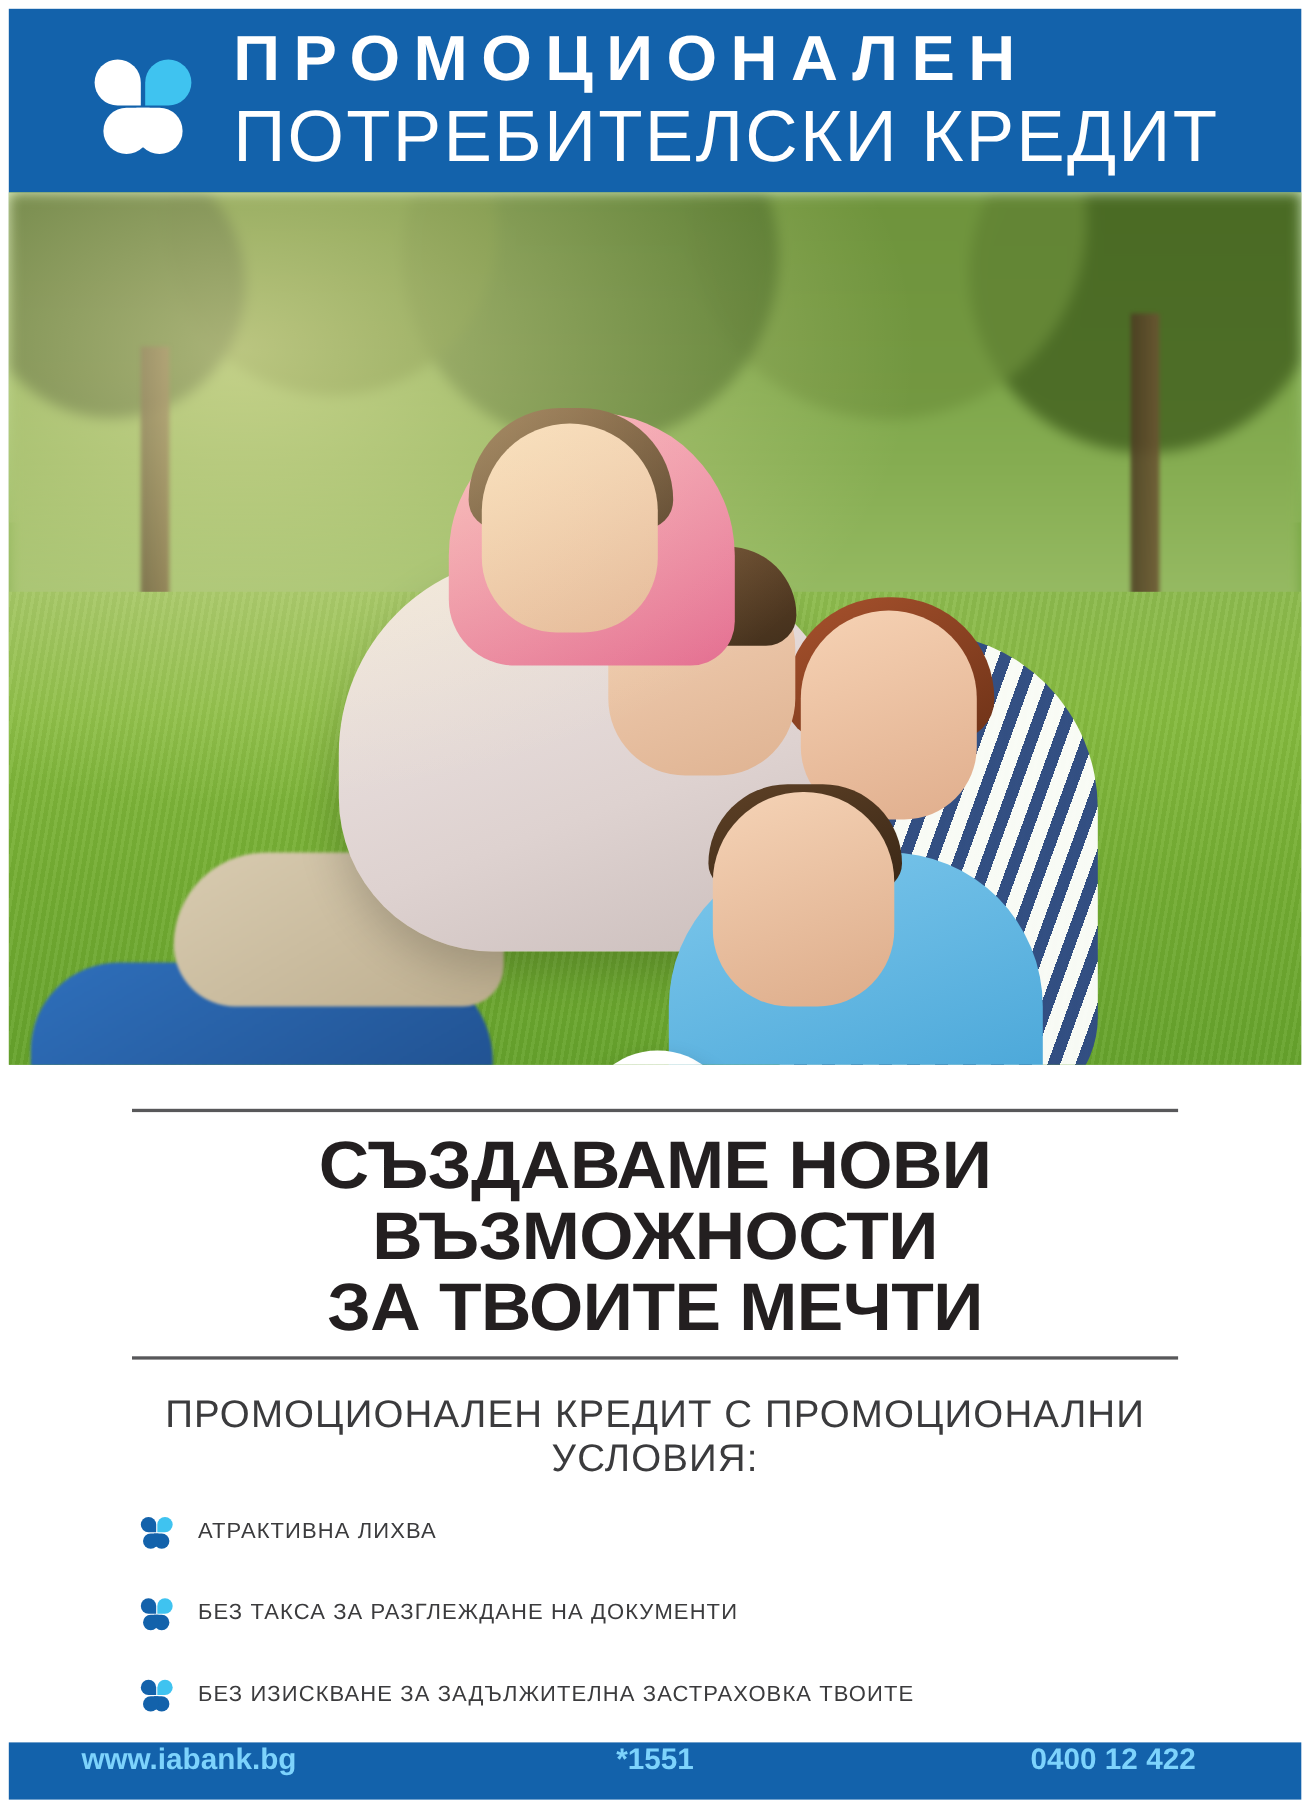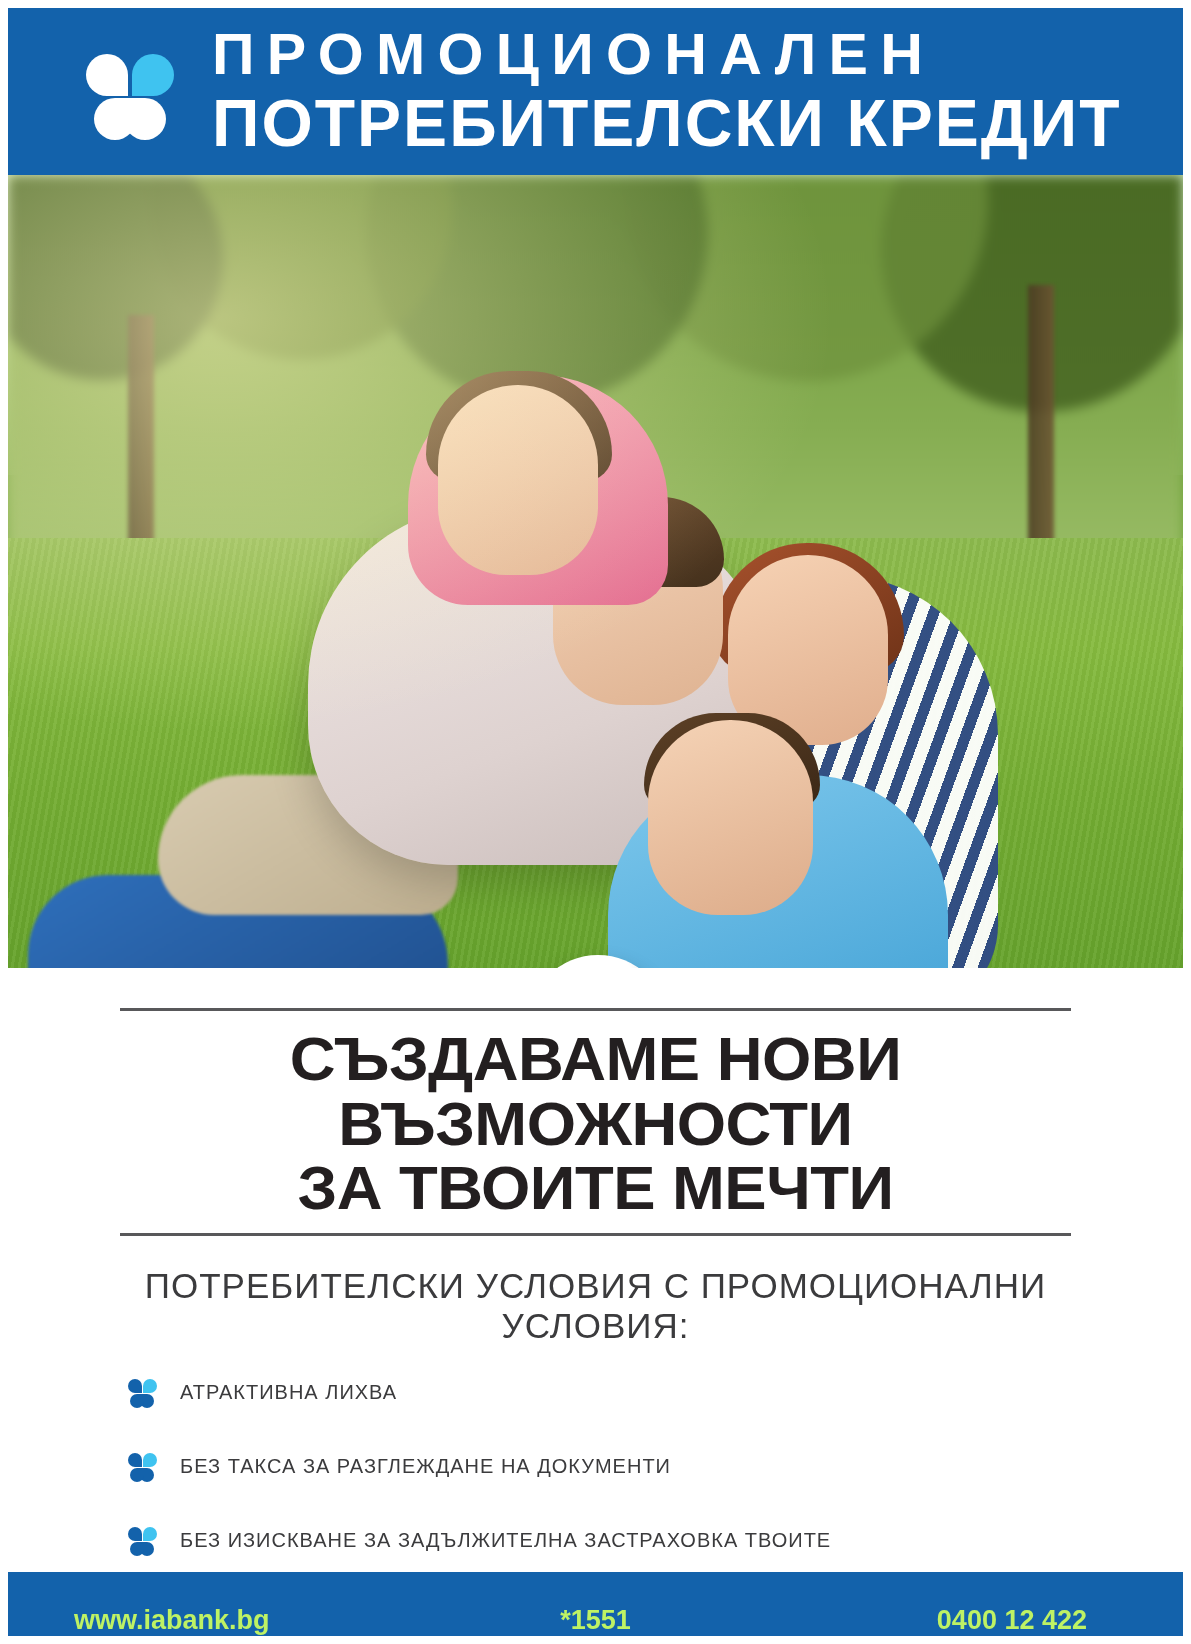--- a/index.html
+++ b/index.html
@@ -76,21 +76,21 @@
     font-size: 58px;
     font-weight: bold;
     letter-spacing: 12px;
     line-height: 1.0;
     font-family: "Liberation Sans", sans-serif;
     transform: scaleX(1.02);
     transform-origin: left center;
   }
   .header-line2 {
     font-size: 66px;
-    font-weight: bold;
+    font-weight: normal;
     letter-spacing: 2px;
     line-height: 1.05;
     margin-top: 6px;
     font-family: "Liberation Sans", sans-serif;
   }
 
   
   .hero {
     position: relative;
     height: 793px;
@@ -318,25 +318,25 @@
   .bullet-text {
     color: #3b3b3d;
     font-size: 20px;
     letter-spacing: 1px;
   }
 
   
   .footer {
     position: absolute;
     left: 8px; right: 8px; bottom: 8px;
-    height: 64px;
+    height: 52px;
     background: #1362ab;
-    color: #bef264;
+    color: #7dd3fc;
     display: flex;
-    align-items: flex-end;
+    align-items: flex-start;
     font-weight: bold;
     font-size: 27px;
   }
   .footer-left { flex: 0 0 34%; padding-left: 66px; box-sizing: border-box; }
   .footer-mid { flex: 0 0 32%; text-align: center; }
   .footer-right { flex: 1 1 auto; text-align: right; padding-right: 96px; box-sizing: border-box; }
 </style>
 </head>
 <body>
 
@@ -384,21 +384,21 @@
   <div class="content">
     <div class="rule"></div>
 
     <div class="headline">
       <div>СЪЗДАВАМЕ НОВИ ВЪЗМОЖНОСТИ</div>
       <div>ЗА ТВОИТЕ МЕЧТИ</div>
     </div>
 
     <div class="rule"></div>
 
-    <div class="subhead">ПОТРЕБИТЕЛСКИ УСЛОВИЯ С ПРОМОЦИОНАЛНИ УСЛОВИЯ:</div>
+    <div class="subhead">ПРОМОЦИОНАЛЕН КРЕДИТ С ПРОМОЦИОНАЛНИ УСЛОВИЯ:</div>
 
     <div class="bullets">
 
       <div class="bullet">
         <span class="bullet-icon">
           <i class="b-tl"></i>
             <i class="b-tr"></i>
             <i class="b-bl"></i>
             <i class="b-br"></i>
         </span>

